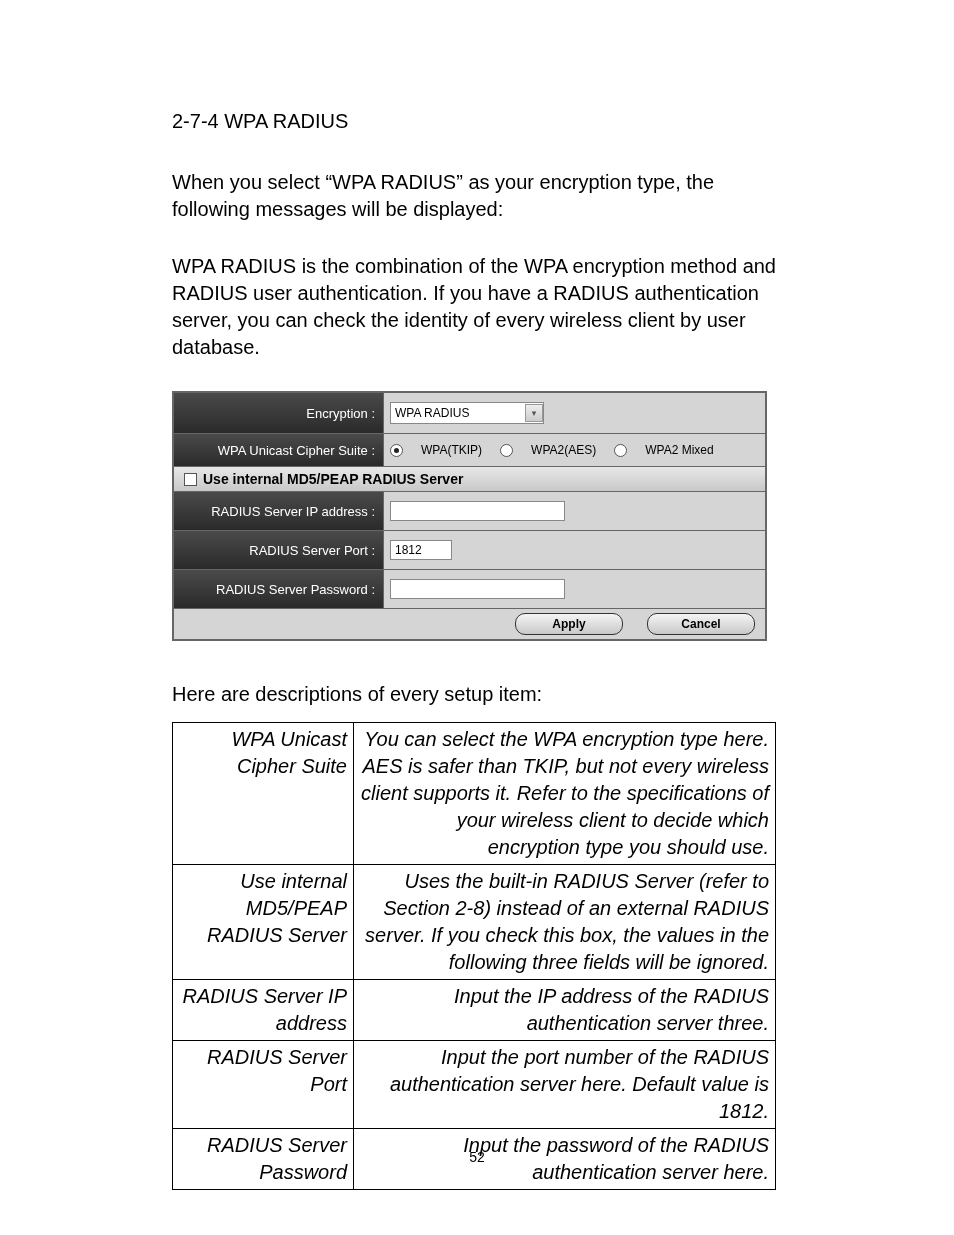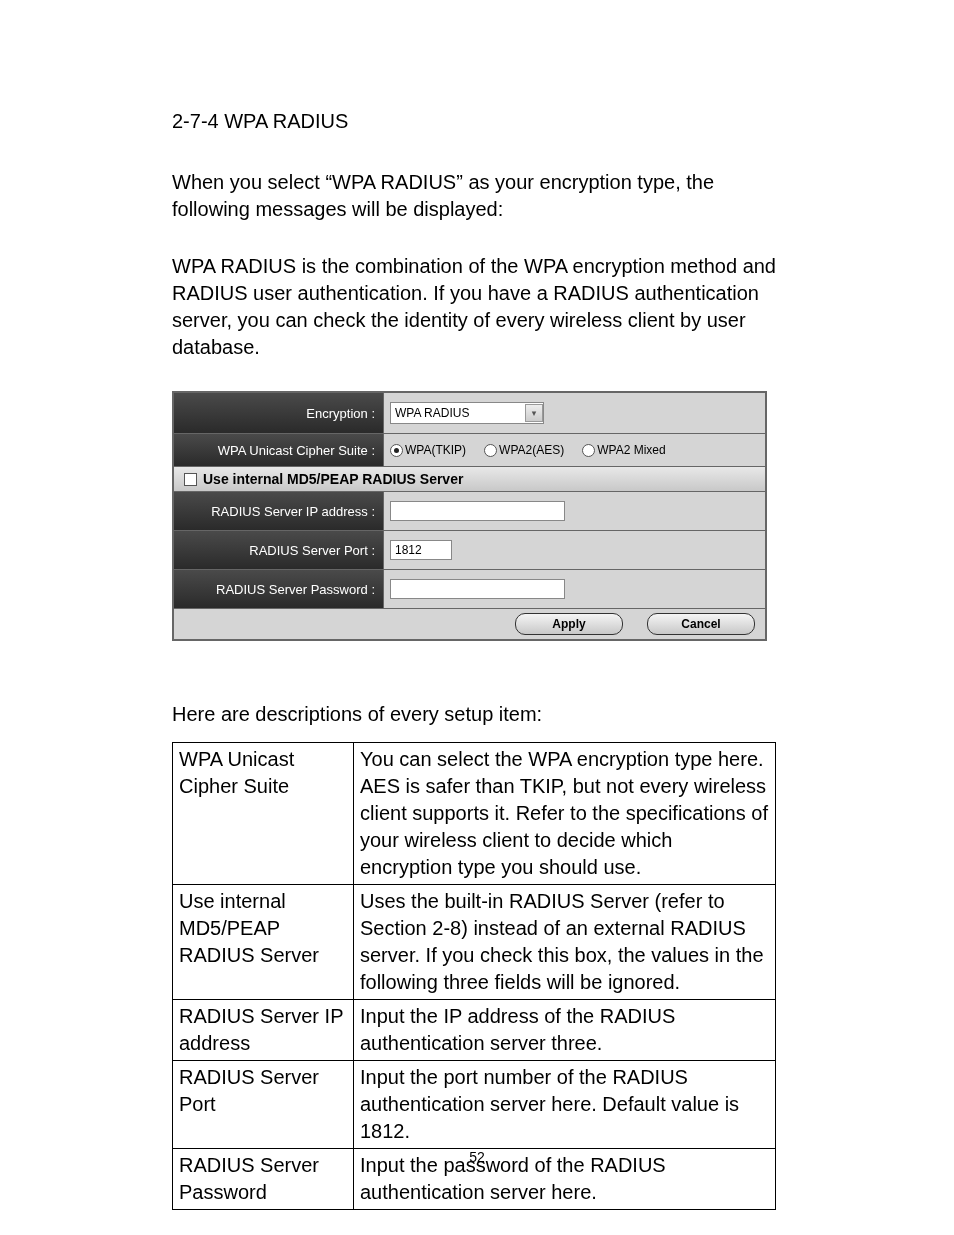--- a/index.html
+++ b/index.html
@@ -24,21 +24,21 @@
   .para {
     font-size: 20px;
     line-height: 1.35;
     margin-bottom: 30px;
   }
   
   .config-panel {
     width: 595px;
     border: 2px solid #666;
     border-collapse: collapse;
-    margin-bottom: 62px;
+    margin-bottom: 42px;
     box-sizing: border-box;
   }
   .config-panel .row {
     display: flex;
     border-bottom: 1px solid #666;
   }
   .config-panel .row:last-child {
     border-bottom: none;
   }
   .label-cell {
@@ -118,21 +118,21 @@
   }
   .text-input.small {
     width: 62px;
   }
   .text-input.medium {
     width: 175px;
   }
   .radio {
     display: inline-flex;
     align-items: center;
-    gap: 2px;
+    gap: 18px;
     font-size: 12px;
     margin-right: 14px;
     color: #000;
   }
   .radio-circle {
     width: 13px;
     height: 13px;
     border-radius: 50%;
     border: 1px solid #555;
     background: #fff;
@@ -181,21 +181,23 @@
   
   .desc-table {
     border-collapse: collapse;
     width: 604px;
     font-size: 20px;
   }
   .desc-table td {
     border: 1px solid #000;
     vertical-align: top;
     padding: 3px 6px;
+    font-style: italic;
     line-height: 1.35;
+    text-align: right;
   }
   .desc-table td.key {
     width: 168px;
   }
   .page-num {
     position: absolute;
     bottom: 70px;
     left: 0;
     width: 100%;
     text-align: center;

